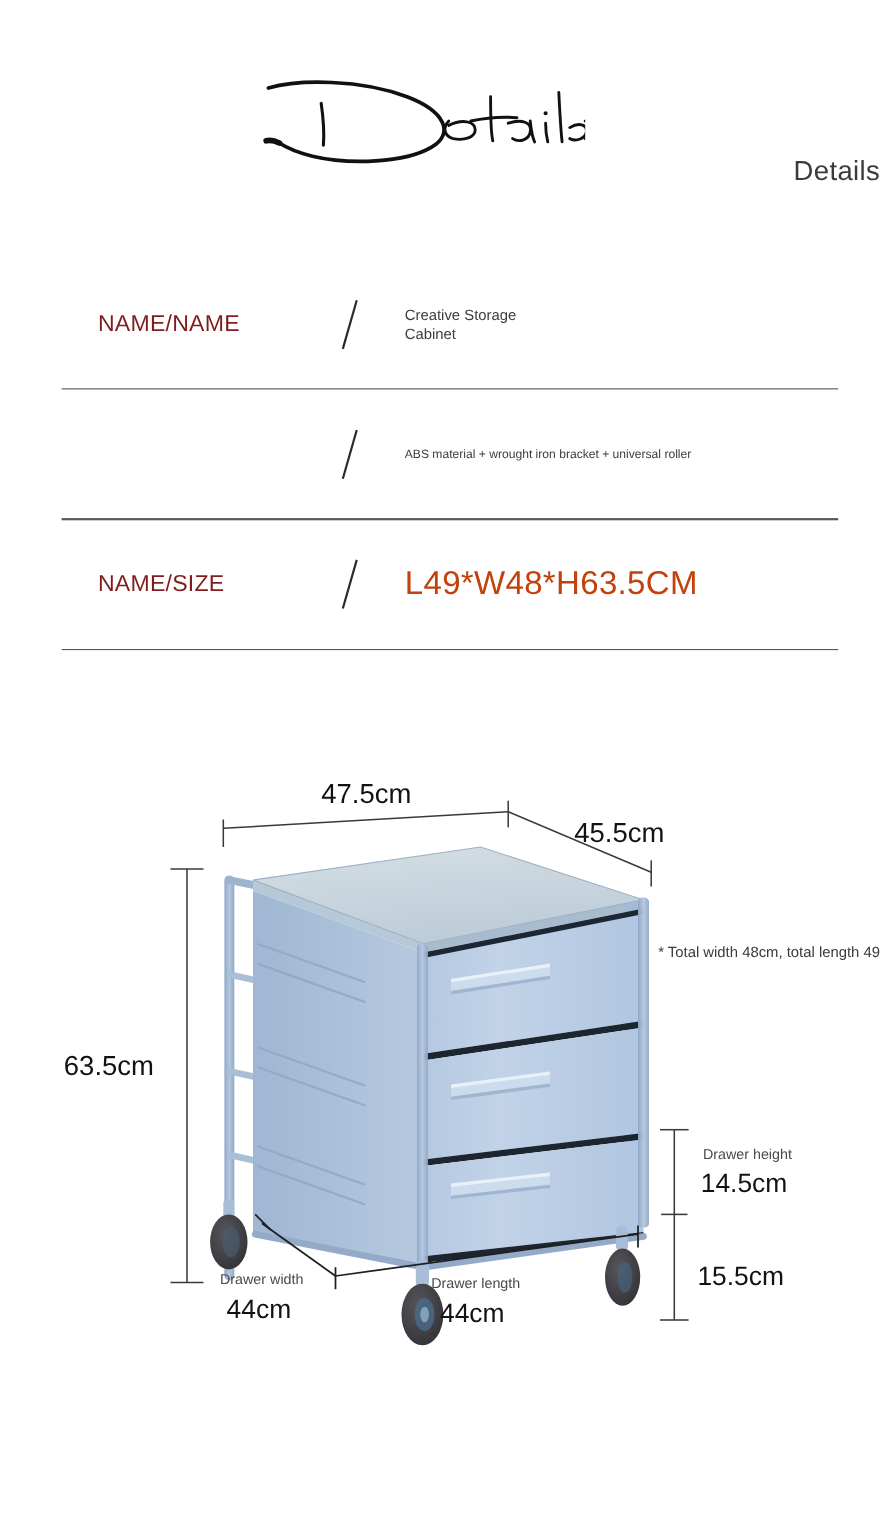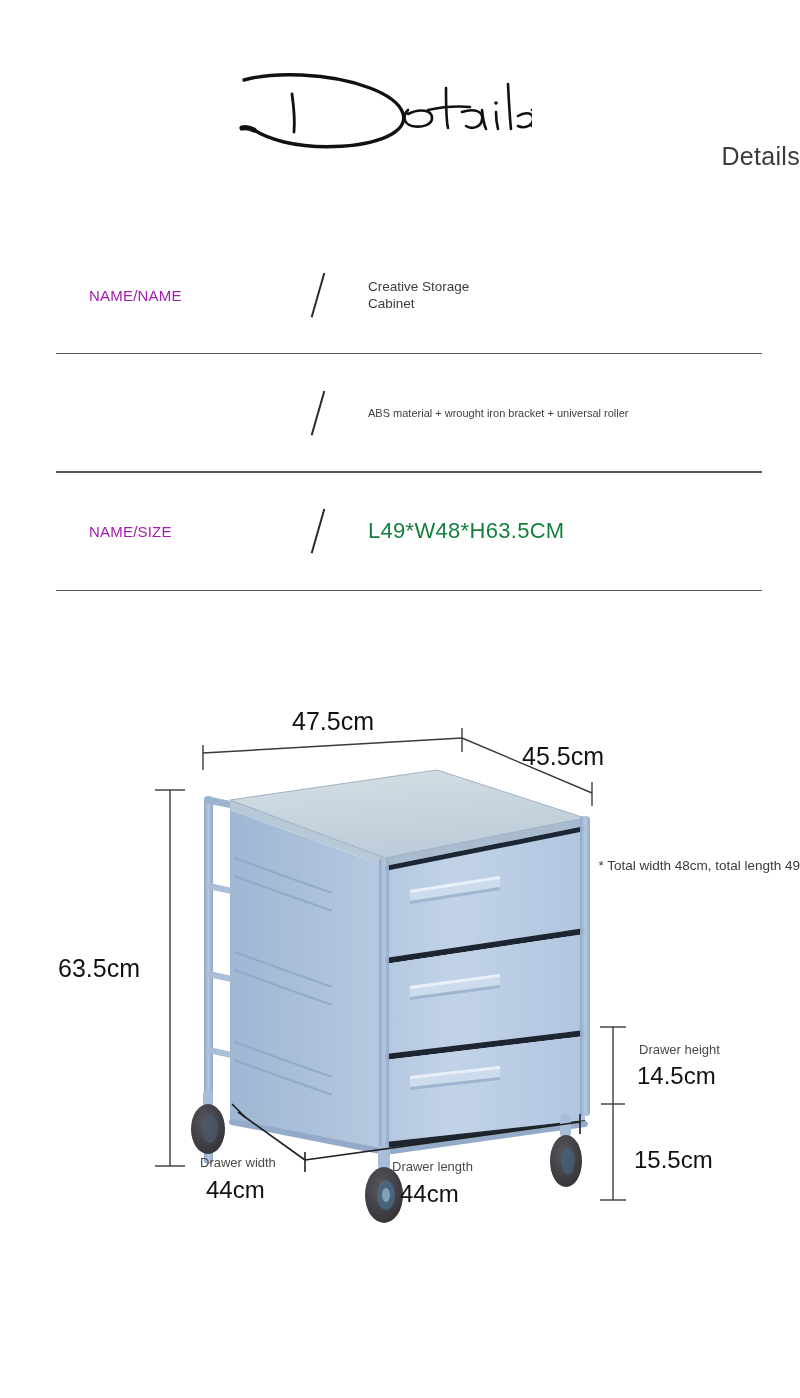--- a/index.html
+++ b/index.html
@@ -51,22 +51,22 @@
   }
   .spec-row {
     position: relative;
     height: 117px;
   }
   .spec-label {
     position: absolute;
     left: 33px;
     top: 50%;
     transform: translateY(-50%);
-    font-size: 15px;
-    color: #a21caf;
+    font-size: 21px;
+    color: #7f1d1d;
     letter-spacing: .2px;
     white-space: nowrap;
   }
   .spec-slash {
     position: absolute;
     left: 249px;
     top: 50%;
     transform: translateY(-50%);
     width: 26px;
     height: 46px;
@@ -86,22 +86,22 @@
     position: absolute;
     left: 312px;
     top: 50%;
     transform: translateY(-50%);
     font-size: 13.5px;
     color: #3d3d3d;
     line-height: 1.28;
     max-width: 390px;
   }
   .spec-value.big {
-    font-size: 22px;
-    color: #15803d;
+    font-size: 30px;
+    color: #c2410c;
     letter-spacing: .3px;
   }
   .spec-value.mat {
     font-size: 11px;
     max-width: 420px;
   }
   .spec-rule {
     height: 1.4px;
     background: #565656;
     width: 100%;

